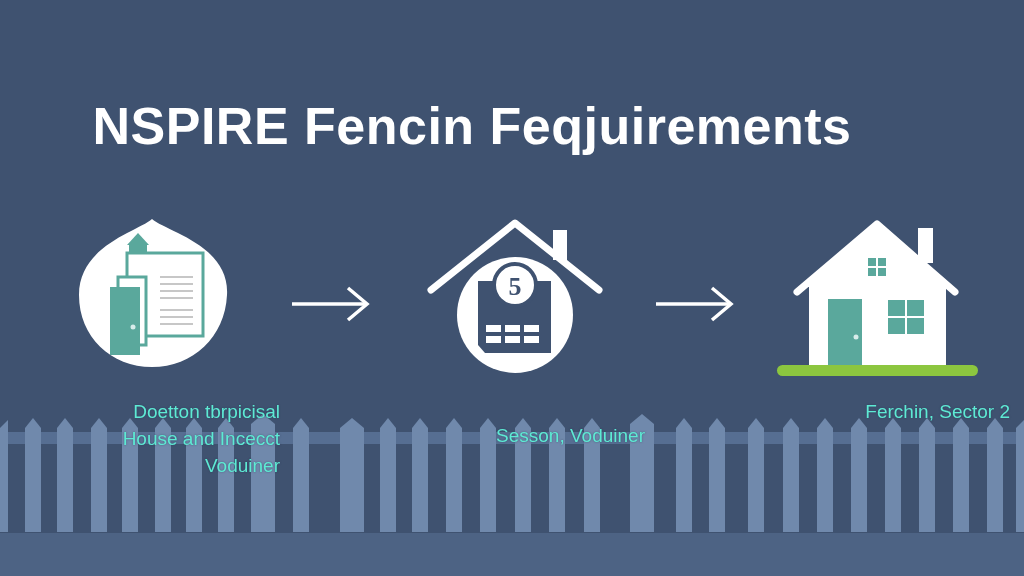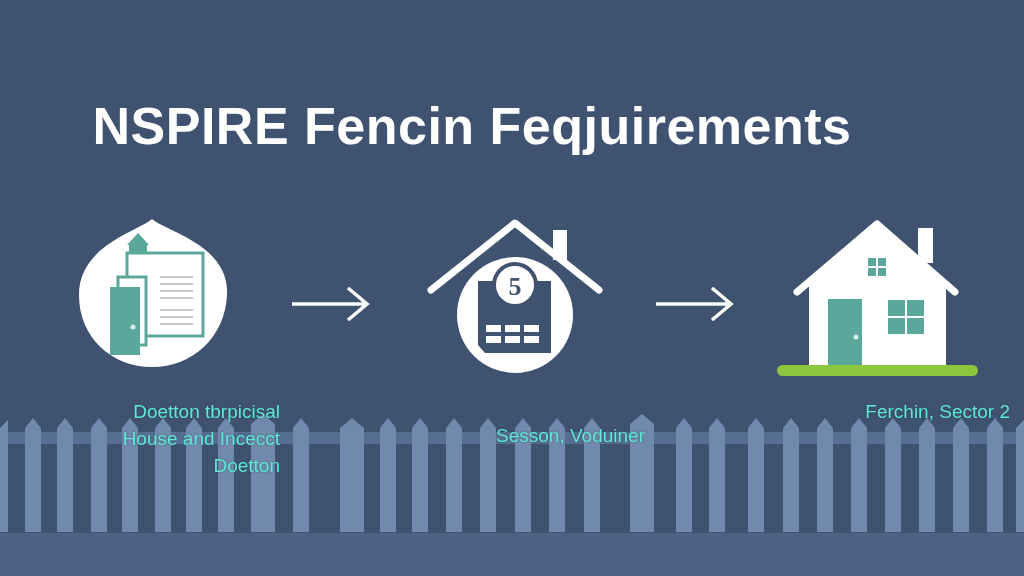--- a/index.html
+++ b/index.html
@@ -116,20 +116,20 @@
     <rect x="113" y="103" width="17" height="16"></rect>
     <rect x="132" y="103" width="17" height="16"></rect>
   </g>
   <circle cx="81" cy="122" r="2.5" fill="#d7ecea"></circle>
   <rect x="2" y="150" width="201" height="11" rx="5.5" fill="#8cc63f"></rect>
 </svg>
 
 <div class="caption" style="left:20px;top:398px;">
   <div>Doetton tbrpicisal</div>
   <div>House and Incecct</div>
-  <div>Doetton</div>
+  <div>Voduiner</div>
 </div>
 <div class="caption" style="left:385px;top:398px;margin-top:24px;">
   <div>Sesson, Voduiner</div>
 </div>
 <div class="caption" style="left:750px;top:398px;">
   <div>Ferchin, Sector 2</div>
 </div>
 
 </body></html>

